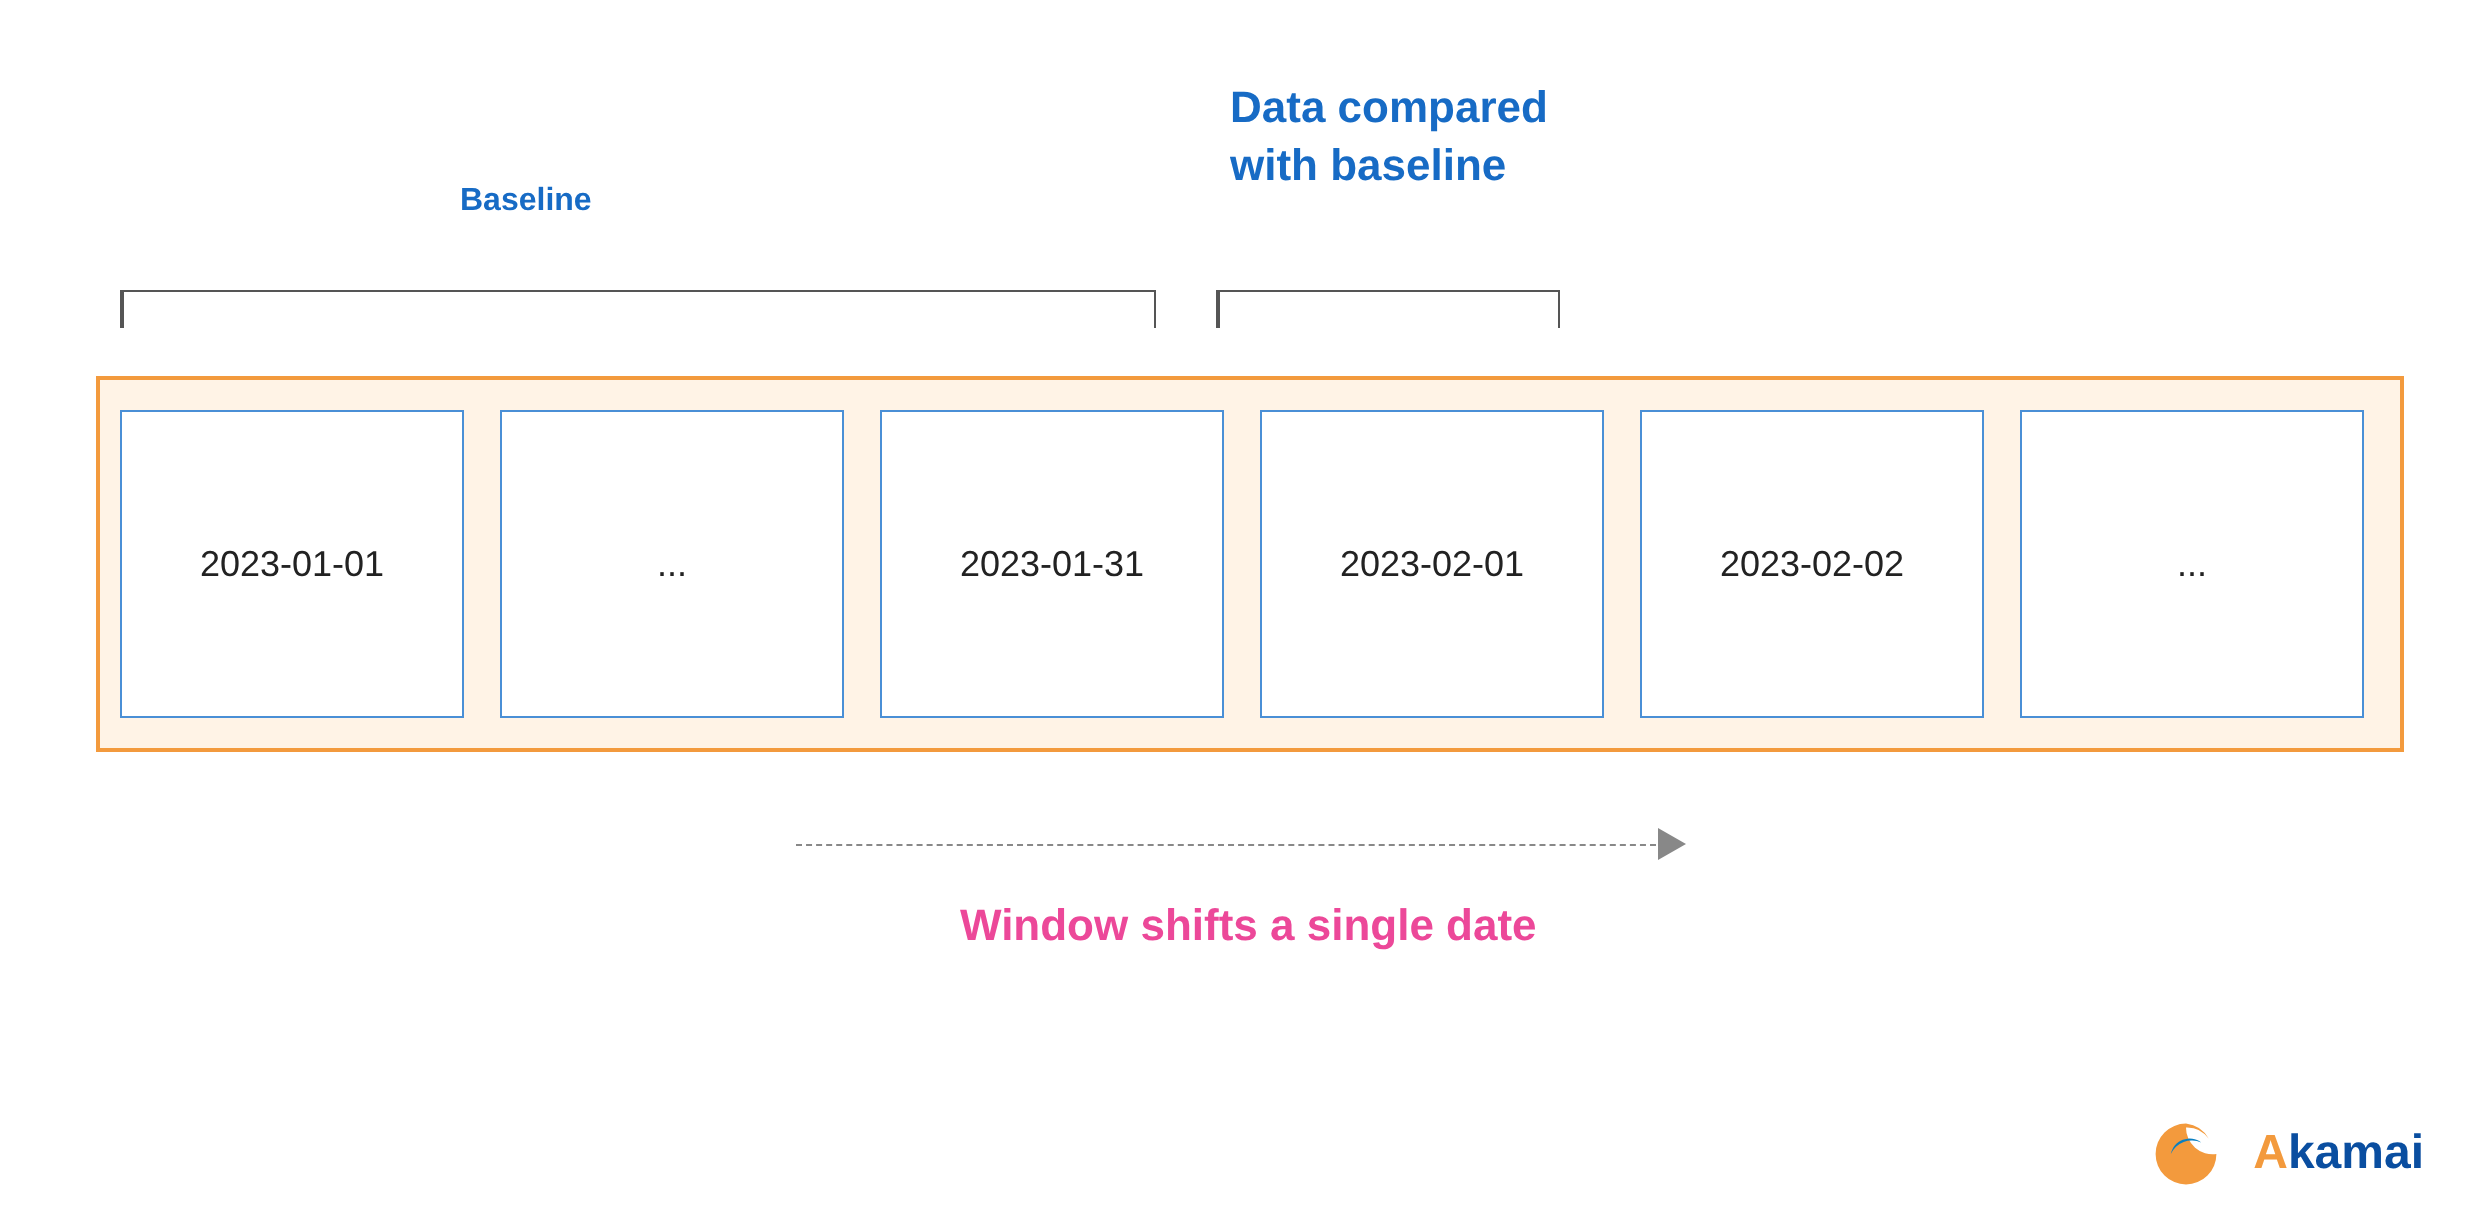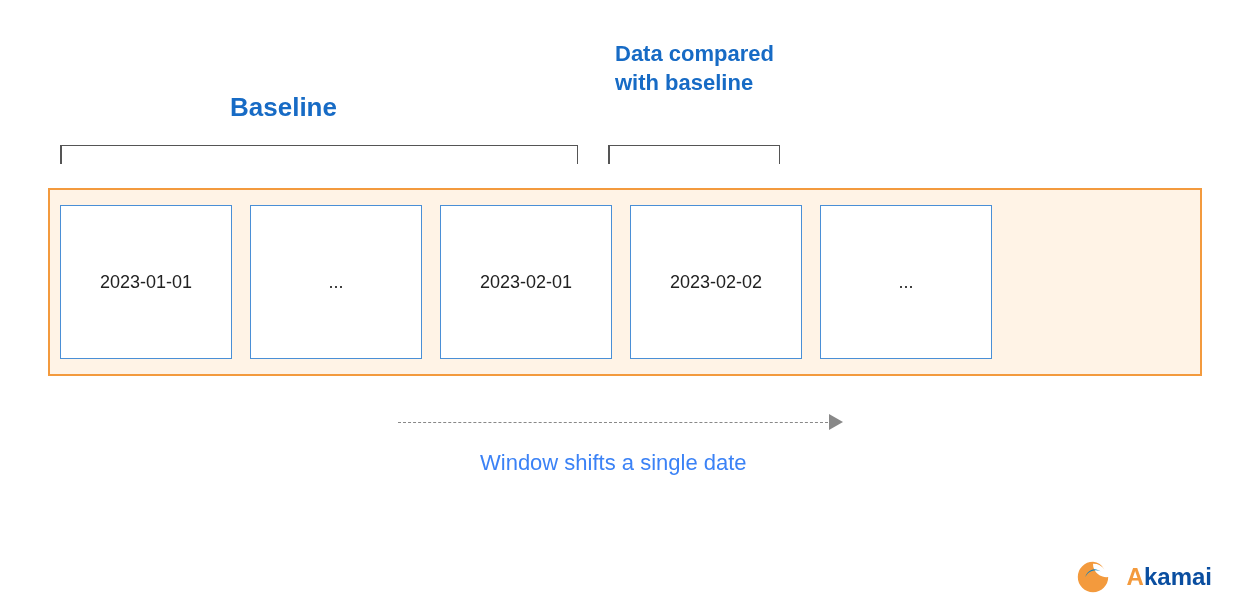--- a/index.html
+++ b/index.html
@@ -22,21 +22,21 @@
     }
     .labels-row {
       position: relative;
       height: 140px;
     }
     .label-baseline {
       position: absolute;
       left: 170px;
       top: 52px;
       color: #176bc5;
-      font-size: 26px;
+      font-size: 16px;
       font-weight: 600;
     }
     .label-compared {
       position: absolute;
       left: 555px;
       top: 0px;
       width: 200px;
       color: #176bc5;
       font-size: 22px;
       font-weight: 600;
@@ -113,23 +113,23 @@
       width: 0;
       height: 0;
       border-left: 14px solid #888;
       border-top: 8px solid transparent;
       border-bottom: 8px solid transparent;
     }
     .label-shift {
       position: absolute;
       left: 420px;
       top: 410px;
-      color: #3b82f6;
+      color: #ec4899;
       font-size: 22px;
-      font-weight: 400;
+      font-weight: 700;
     }
     .logo {
       position: absolute;
       right: 30px;
       bottom: 20px;
       display: flex;
       align-items: center;
       gap: 19px;
     }
     .logo-swoosh {
@@ -159,20 +159,21 @@
   <div class="labels-row">
     <div class="label-baseline">Baseline</div>
     <div class="label-compared">Data compared with baseline</div>
     <div class="bracket bracket-baseline"></div>
     <div class="bracket bracket-compared"></div>
   </div>
 
   <div class="window-box">
     <div class="cell">2023-01-01</div>
     <div class="cell">...</div>
+    <div class="cell">2023-01-31</div>
     <div class="cell">2023-02-01</div>
     <div class="cell">2023-02-02</div>
     <div class="cell">...</div>
   </div>
 
   <div class="arrow-row">
     <div class="arrow-line"></div>
     <div class="arrow-head"></div>
   </div>
 

